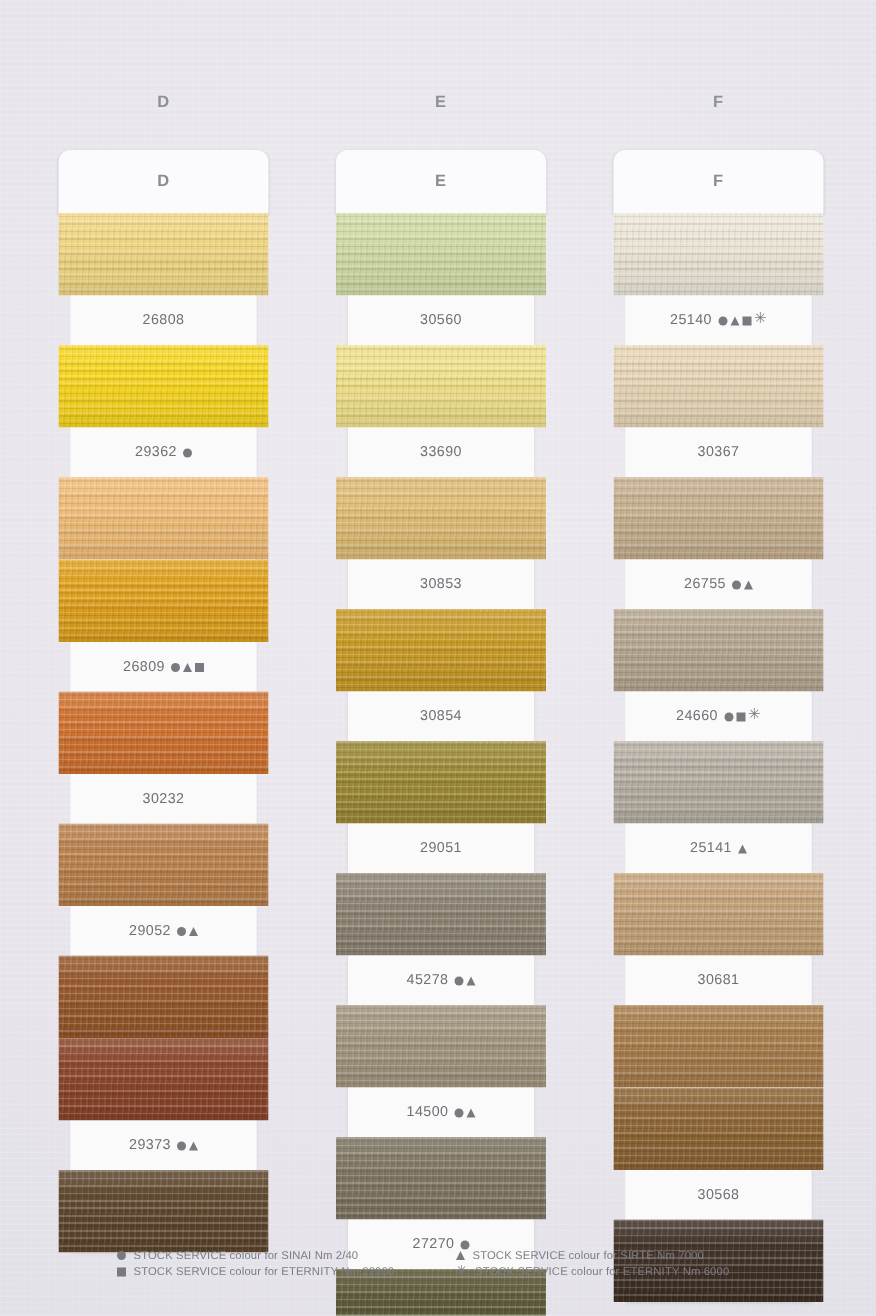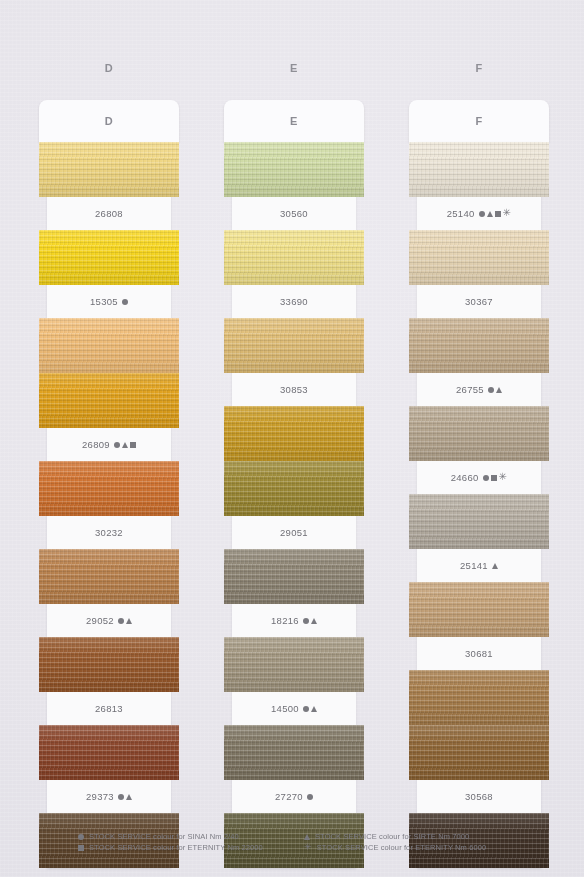--- a/index.html
+++ b/index.html
@@ -204,21 +204,21 @@
           <div class="sheen"></div>
         </div>
         <div class="label">
           <span class="code">26808</span>
         </div>
         <div class="swatch">
           <div class="thread" style="background: rgb(247, 213, 27);"></div>
           <div class="sheen"></div>
         </div>
         <div class="label">
-          <span class="code">15305</span>
+          <span class="code">29362</span>
           <span class="syms">
             <span class="sym sym-circle"></span>
           </span>
         </div>
         <div class="swatch">
           <div class="thread" style="background: rgb(240, 188, 118);"></div>
           <div class="sheen"></div>
         </div>
         <div class="swatch">
           <div class="thread" style="background: rgb(224, 160, 25);"></div>
@@ -246,23 +246,20 @@
         <div class="label">
           <span class="code">29052</span>
           <span class="syms">
             <span class="sym sym-circle"></span>
             <span class="sym sym-triangle"></span>
           </span>
         </div>
         <div class="swatch">
           <div class="thread" style="background: rgb(150, 87, 42);"></div>
           <div class="sheen"></div>
-        </div>
-        <div class="label">
-          <span class="code">26813</span>
         </div>
         <div class="swatch">
           <div class="thread" style="background: rgb(138, 68, 41);"></div>
           <div class="sheen"></div>
         </div>
         <div class="label">
           <span class="code">29373</span>
           <span class="syms">
             <span class="sym sym-circle"></span>
             <span class="sym sym-triangle"></span>
@@ -298,33 +295,36 @@
           <div class="thread" style="background: rgb(223, 188, 116);"></div>
           <div class="sheen"></div>
         </div>
         <div class="label">
           <span class="code">30853</span>
         </div>
         <div class="swatch">
           <div class="thread" style="background: rgb(200, 154, 36);"></div>
           <div class="sheen"></div>
         </div>
+        <div class="label">
+          <span class="code">30854</span>
+        </div>
         <div class="swatch">
           <div class="thread" style="background: rgb(155, 136, 51);"></div>
           <div class="sheen"></div>
         </div>
         <div class="label">
           <span class="code">29051</span>
         </div>
         <div class="swatch">
           <div class="thread" style="background: rgb(140, 131, 114);"></div>
           <div class="sheen"></div>
         </div>
         <div class="label">
-          <span class="code">18216</span>
+          <span class="code">45278</span>
           <span class="syms">
             <span class="sym sym-circle"></span>
             <span class="sym sym-triangle"></span>
           </span>
         </div>
         <div class="swatch">
           <div class="thread" style="background: rgb(161, 149, 126);"></div>
           <div class="sheen"></div>
         </div>
         <div class="label">

